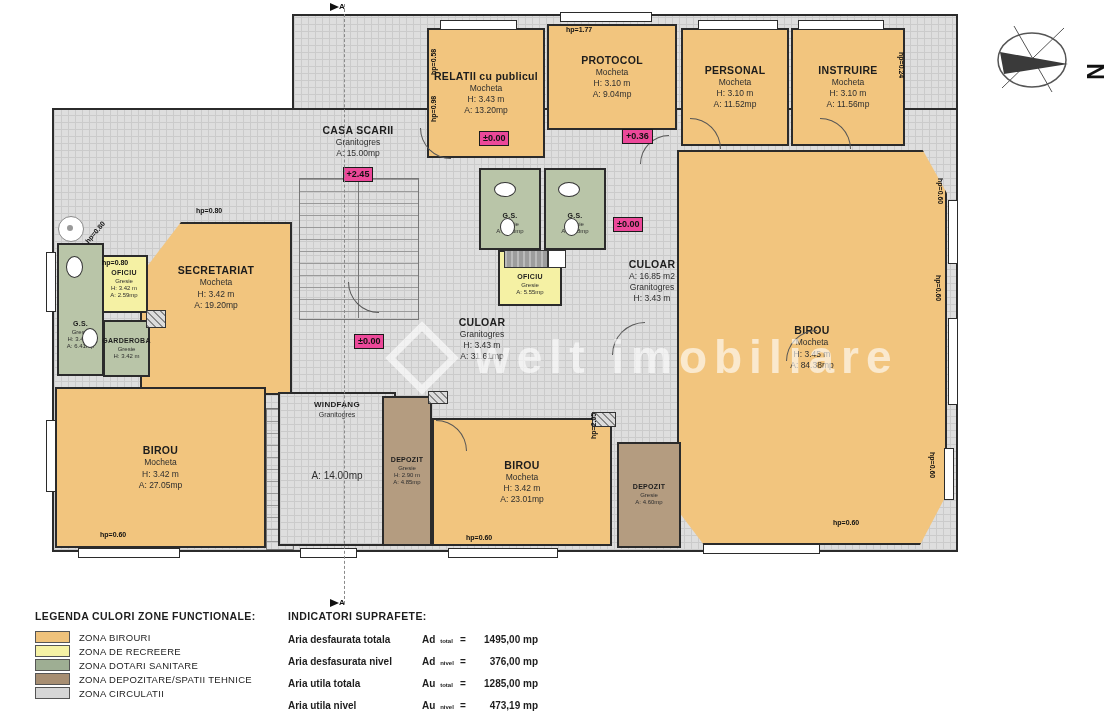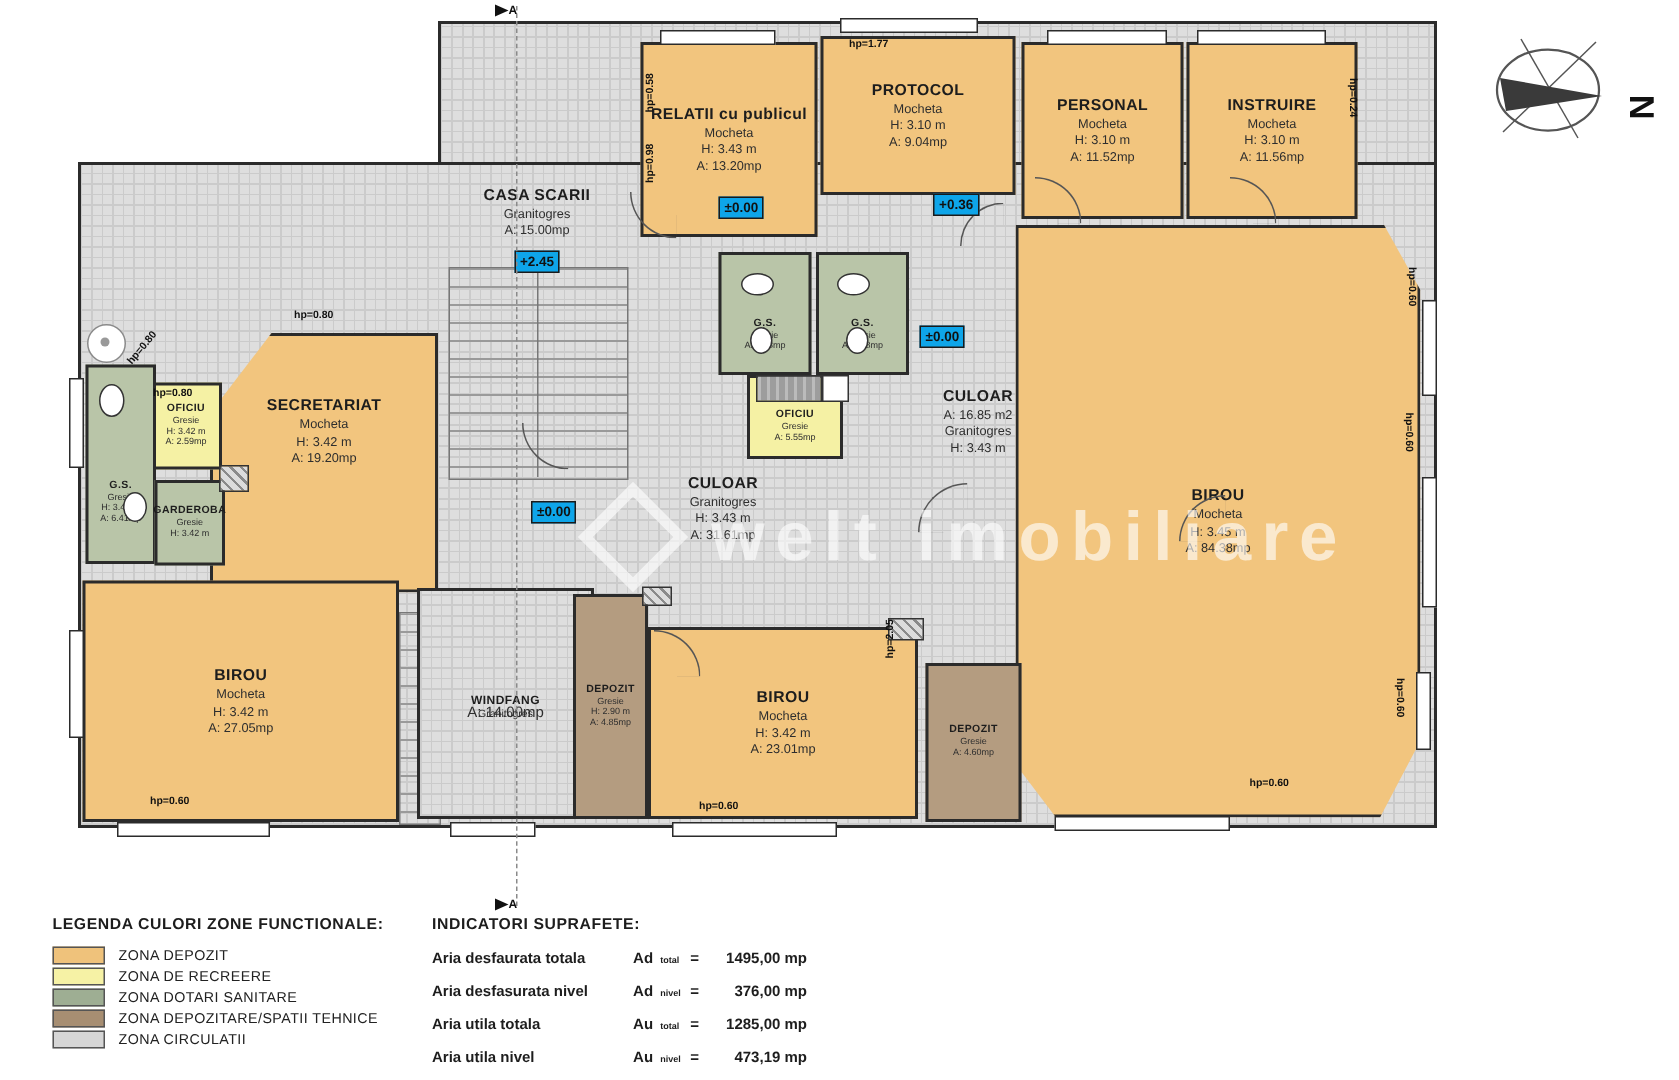--- a/index.html
+++ b/index.html
@@ -18,21 +18,21 @@
   .z-san{background:#b9c5a8;}
   .z-dep{background:#b49c80;}
   .z-circ{background-color:#dedede;
     background-image:repeating-linear-gradient(0deg,#cbcbcb 0,#cbcbcb 1px,transparent 1px,transparent 7px),
                      repeating-linear-gradient(90deg,#cbcbcb 0,#cbcbcb 1px,transparent 1px,transparent 7px);}
   .rname{font-weight:bold;font-size:10.5px;letter-spacing:.3px;color:#1d1d1d;line-height:1.25;}
   .rline{font-size:8.5px;color:#2e2e2e;line-height:1.3;}
   .small .rname{font-size:7px;}
   .small .rline{font-size:6px;line-height:1.2;}
   .freelabel{position:absolute;z-index:3;display:flex;flex-direction:column;align-items:center;text-align:center;}
-  .boxlbl{position:absolute;z-index:4;background:#0ea5e9;border:1px solid #1a1a1a;font-weight:bold;
+  .boxlbl{position:absolute;z-index:4;background:#ec4899;border:1px solid #1a1a1a;font-weight:bold;
           font-size:9px;line-height:13px;padding:0 3px;color:#111;}
   .hp{position:absolute;z-index:4;font-weight:bold;font-size:7px;color:#111;white-space:nowrap;}
   .window{position:absolute;z-index:3;background:#fff;border:1px solid #2b2b2b;}
   .arc{position:absolute;z-index:3;border-left:1px solid #555;border-bottom:1px solid #555;
        border-bottom-left-radius:100%;}
   .stairs-v{position:absolute;z-index:1;border:1px solid #777;
     background-image:repeating-linear-gradient(180deg,#9a9a9a 0,#9a9a9a 1px,transparent 1px,transparent 12px);}
   .stairs-divider{position:absolute;z-index:1;border-left:1px solid #777;}
   .shaft{position:absolute;z-index:3;border:1px solid #333;
     background:repeating-linear-gradient(45deg,#8a8a8a 0,#8a8a8a 1.5px,#dcdcdc 1.5px,#dcdcdc 5px);}
@@ -147,21 +147,21 @@
     <div class="rname">G.S.</div>
     <div class="rline">Gresie</div>
     <div class="rline">A: 3.58mp</div>
   </div>
   <div class="room z-rec small" style="left:498px;top:250px;width:64px;height:56px;padding-top:14px;">
     <div class="rname">OFICIU</div>
     <div class="rline">Gresie</div>
     <div class="rline">A: 5.55mp</div>
   </div>
 
-  <div class="room z-circ" style="left:278px;top:392px;width:118px;height:154px;justify-content:center;padding-top:6px;">
+  <div class="room z-circ" style="left:278px;top:392px;width:118px;height:154px;justify-content:flex-start;padding-top:6px;">
     <div class="rname" style="font-size:8px;">WINDFANG</div>
     <div class="rline" style="font-size:7px;">Granitogres</div>
     <div class="rline" style="position:absolute;bottom:62px;font-size:10px;">A: 14.00mp</div>
   </div>
   <div class="room z-dep small" style="left:382px;top:396px;width:50px;height:150px;">
     <div class="rname">DEPOZIT</div>
     <div class="rline">Gresie</div>
     <div class="rline">H: 2.90 m</div>
     <div class="rline">A: 4.85mp</div>
   </div>
@@ -277,21 +277,21 @@
     <line x1="10" y1="70" x2="72" y2="10" stroke="#555" stroke-width="1"></line>
     <line x1="22" y1="8" x2="60" y2="74" stroke="#555" stroke-width="1"></line>
     <polygon points="8,34 76,46 12,56" fill="#3a3a3a"></polygon>
   </svg>
   <div class="north" style="left:1086px;top:58px;">N</div>
 
   <div class="legend">
     <div class="legend-title">LEGENDA CULORI ZONE FUNCTIONALE:</div>
     <div class="legend-row">
       <div class="swatch sw0"></div>
-      <div class="legend-label">ZONA DEPOZIT</div>
+      <div class="legend-label">ZONA BIROURI</div>
     </div>
     <div class="legend-row">
       <div class="swatch sw1"></div>
       <div class="legend-label">ZONA DE RECREERE</div>
     </div>
     <div class="legend-row">
       <div class="swatch sw2"></div>
       <div class="legend-label">ZONA DOTARI SANITARE</div>
     </div>
     <div class="legend-row">

